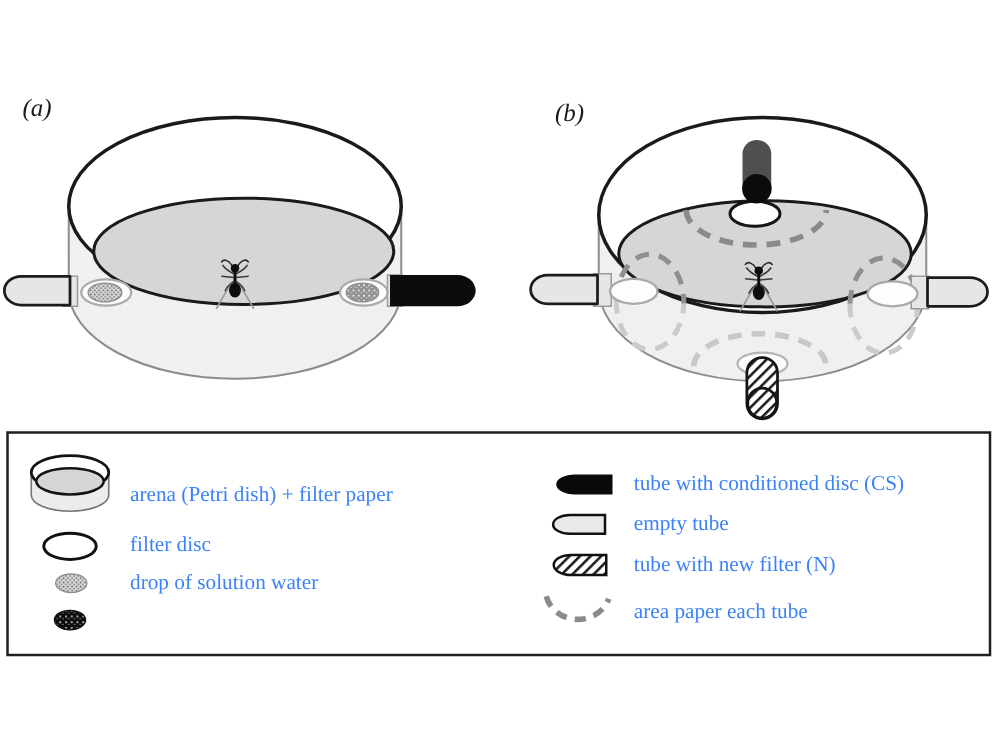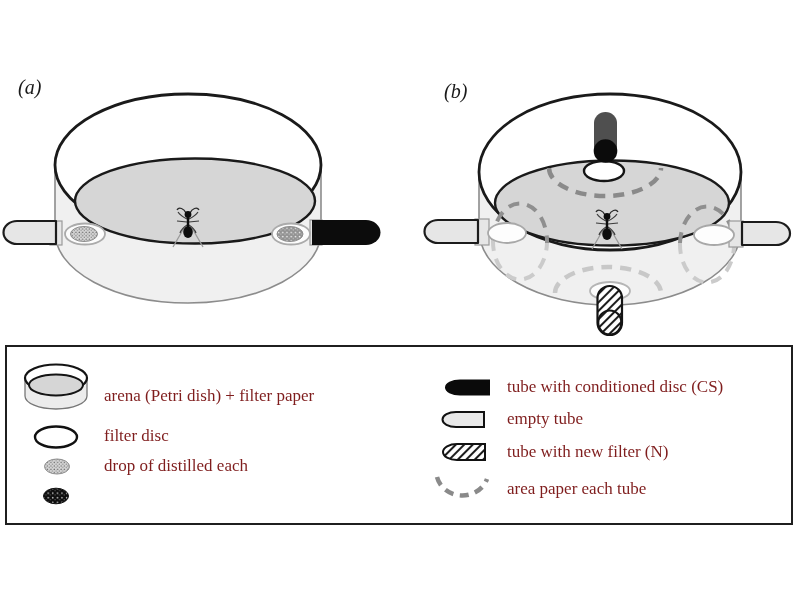--- a/index.html
+++ b/index.html
@@ -5,21 +5,21 @@
   html,body{margin:0;padding:0;background:#fff;}
   .fig{position:relative;width:800px;height:600px;background:#fff;overflow:hidden;
        font-family:"Liberation Serif","DejaVu Serif",serif;}
   .panel-label{position:absolute;font-style:italic;font-size:20px;color:#1a1a1a;}
   #lblA{left:18px;top:76px;}
   #lblB{left:444px;top:80px;}
   .diagram{position:absolute;left:0;top:0;}
   .legend-box{position:absolute;left:5px;top:345px;width:788px;height:180px;
               border:2.5px solid #1f1f1f;background:#fff;box-sizing:border-box;}
   .lic{position:absolute;}
-  .lab{position:absolute;font-size:17px;line-height:22px;color:#7f1d1d;white-space:nowrap;}
+  .lab{position:absolute;font-size:17px;line-height:22px;color:#3b82f6;white-space:nowrap;}
 </style>
 </head>
 <body>
 
 <div class="fig">
 
   <svg width="0" height="0" style="position:absolute" aria-hidden="true">
     <defs>
       <pattern id="hatch" width="6" height="6" patternUnits="userSpaceOnUse" patternTransform="rotate(45)">
         <rect width="6" height="6" fill="#ffffff"></rect>
@@ -137,21 +137,21 @@
     </svg>
     <svg class="lic" style="left:433px;top:95px" width="48" height="20">
       <path d="M 45,2 L 17,2 A 14 8 0 0 0 17,18 L 45,18 Z" fill="url(#hatch)" stroke="#111" stroke-width="2"></path>
     </svg>
     <svg class="lic" style="left:425px;top:123px" width="60" height="38">
       <path d="M 5,7 A 26 24 0 0 0 55,9" fill="none" stroke="#8a8a8a" stroke-width="4.5" stroke-dasharray="9 6.5"></path>
     </svg>
 
     <span class="lab" style="left:97px;top:38px">arena (Petri dish) + filter paper</span>
     <span class="lab" style="left:97px;top:78px">filter disc</span>
-    <span class="lab" style="left:97px;top:108px">drop of distilled each</span>
+    <span class="lab" style="left:97px;top:108px">drop of solution water</span>
 
     <span class="lab" style="left:500px;top:29px">tube with conditioned disc (CS)</span>
     <span class="lab" style="left:500px;top:61px">empty tube</span>
     <span class="lab" style="left:500px;top:94px">tube with new filter (N)</span>
     <span class="lab" style="left:500px;top:131px">area paper each tube</span>
   </div>
 
 </div>
 
 </body></html>

